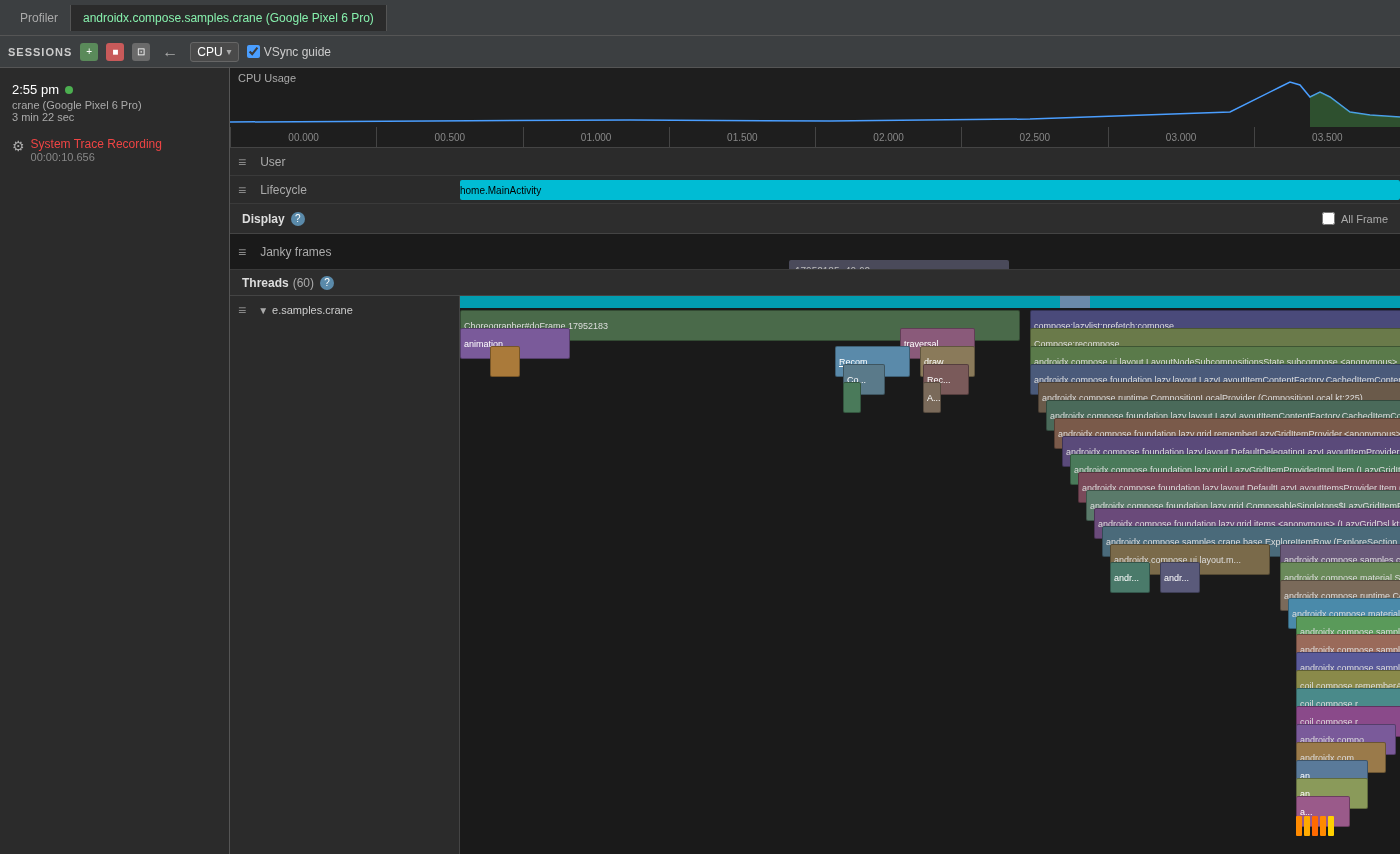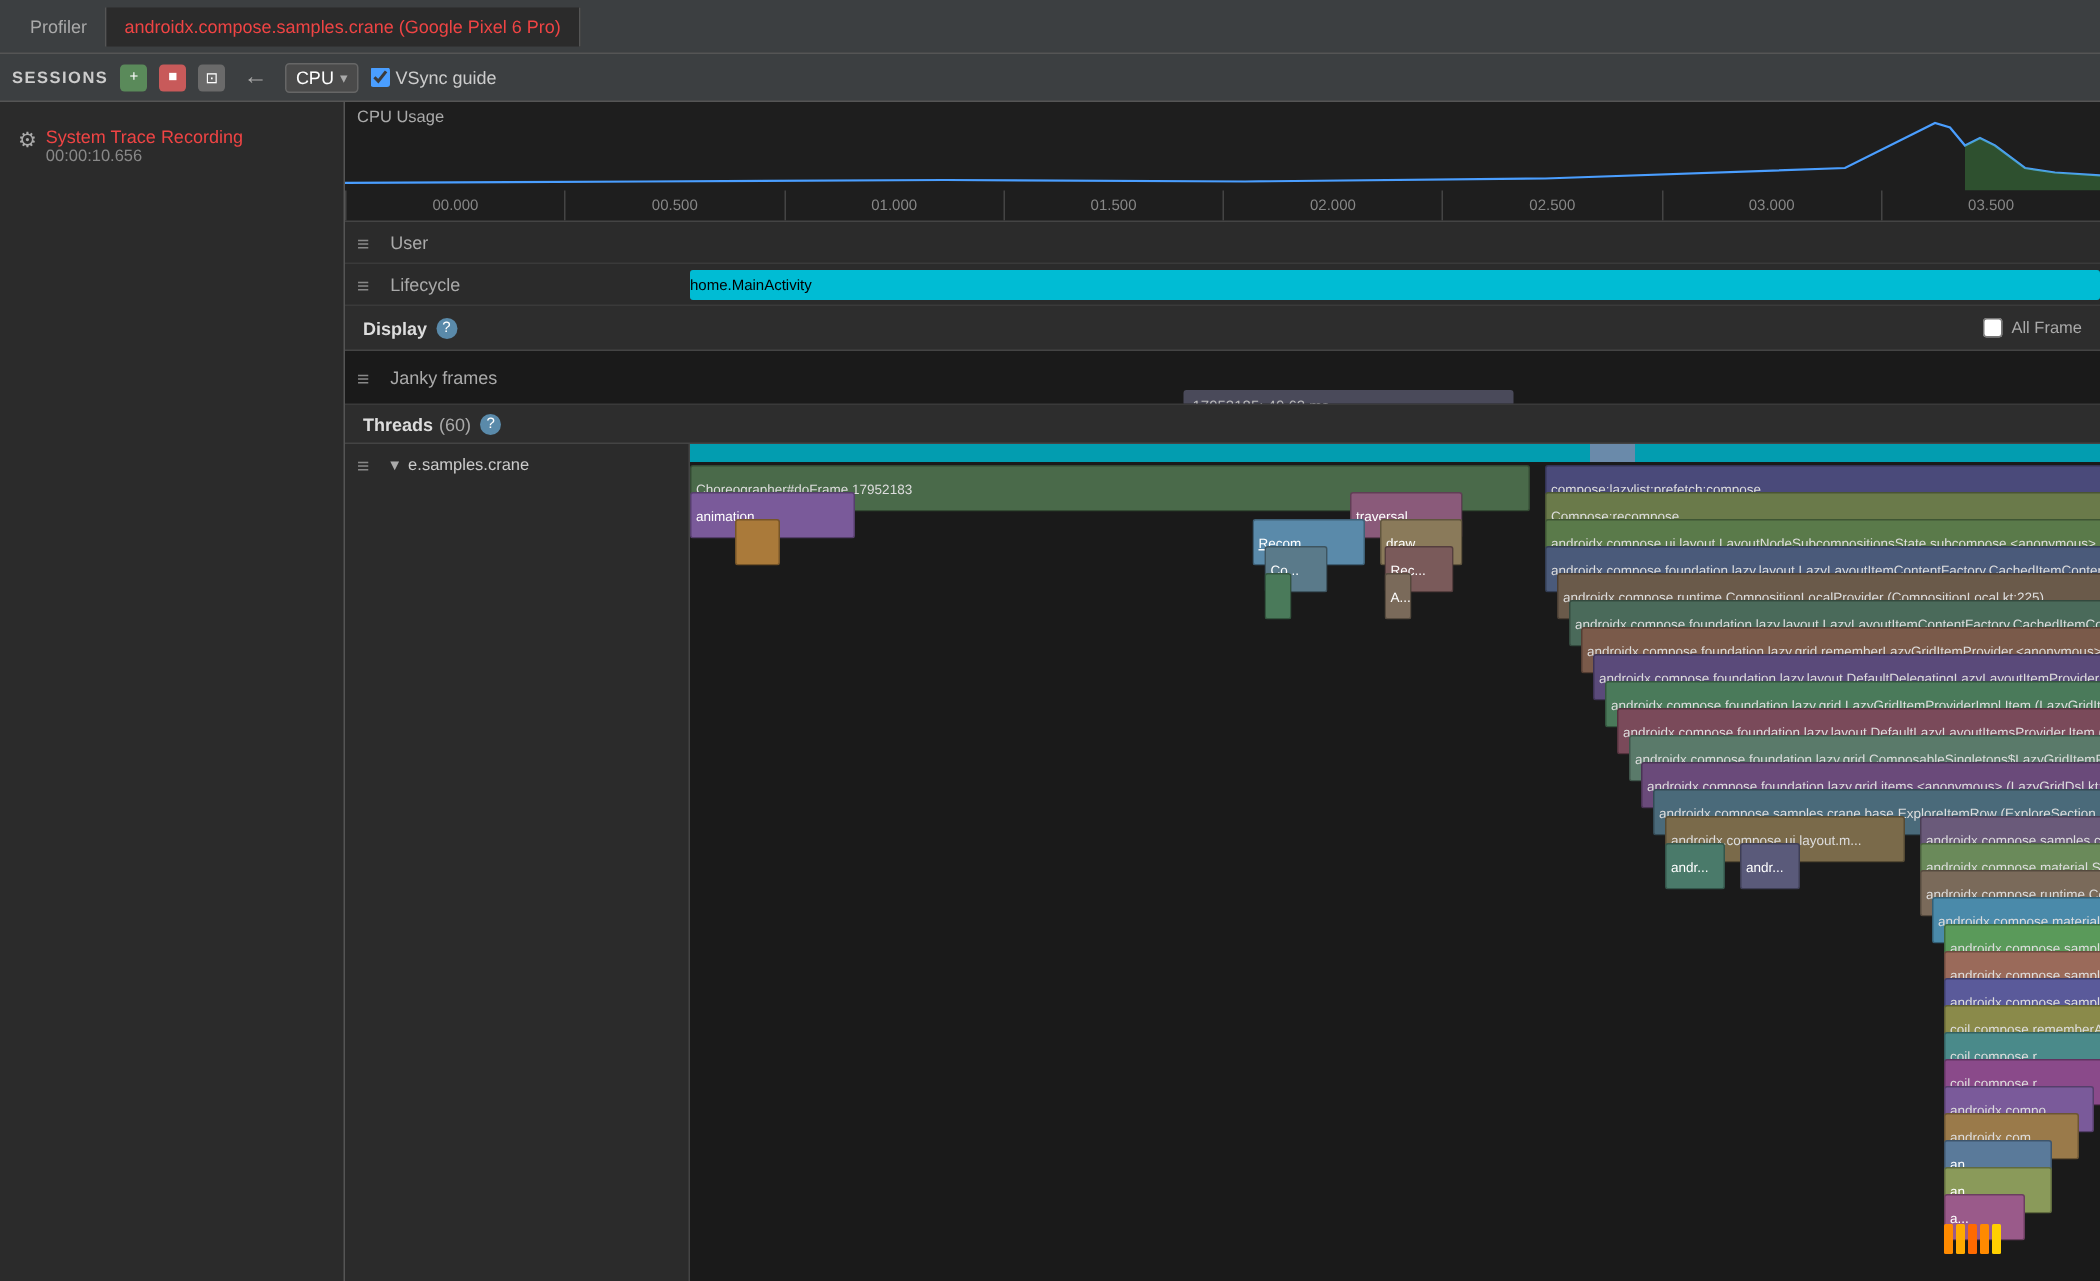--- a/index.html
+++ b/index.html
@@ -15,21 +15,21 @@
       padding: 0 8px;
       gap: 0;
     }
     .top-bar-tab {
       padding: 6px 12px;
       color: #aaa;
       font-size: 12px;
       cursor: pointer;
       border-right: 1px solid #555;
     }
-    .top-bar-tab.active { color: #ef4444; background: #2b2b2b; }
+    .top-bar-tab.active { color: #86efac; background: #2b2b2b; }
 
     
     .toolbar {
       display: flex;
       align-items: center;
       height: 32px;
       background: #3c3f41;
       border-bottom: 1px solid #555;
       padding: 0 8px;
       gap: 8px;
@@ -268,20 +268,28 @@
   </div>
   <label class="vsync-label">
     <input type="checkbox" class="vsync-checkbox" checked="" style="">
     <span>VSync guide</span>
   </label>
 </div>
 
 <div class="main-layout">
 
   <div class="sidebar">
+    <div class="session-item">
+      <div class="session-time">
+        <span>2:55 pm</span>
+        <span class="green-dot"></span>
+      </div>
+      <div class="session-device">crane (Google Pixel 6 Pro)</div>
+      <div class="session-duration">3 min 22 sec</div>
+    </div>
     <div class="trace-recording">
       <span class="gear-icon">⚙</span>
       <div>
         <div class="trace-name">System Trace Recording</div>
         <div class="trace-time">00:00:10.656</div>
       </div>
     </div>
   </div>
 
   <div class="content-area">

